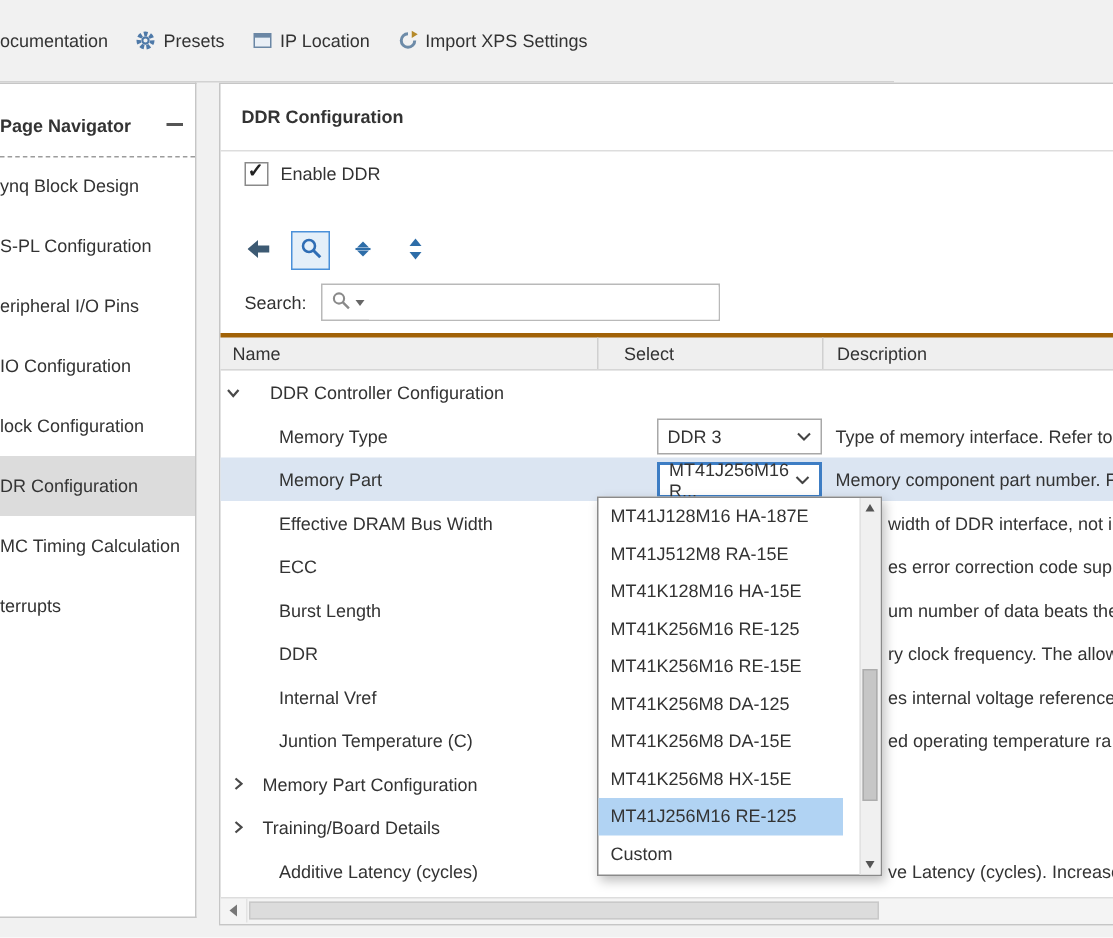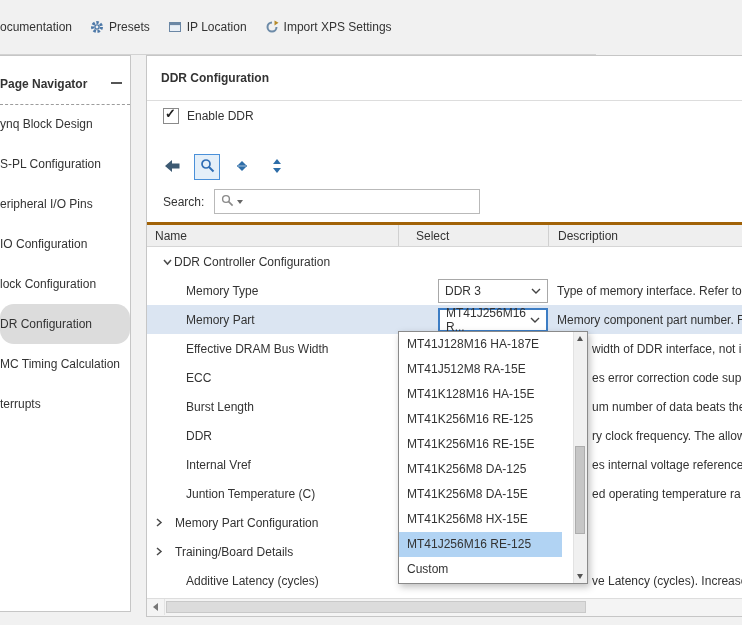--- a/index.html
+++ b/index.html
@@ -13,21 +13,21 @@
   .tb-item .ticon{display:flex;align-items:center;}
 
   
   .sidebar{position:absolute;top:55px;left:0;width:131px;height:557px;background:#ffffff;
     border:1px solid #c6c6c6;border-left:none;box-sizing:border-box;}
   .sidebar-header{position:relative;height:48px;line-height:56px;font-weight:bold;
     border-bottom:1px dashed #9c9c9c;}
   .minimize-btn{position:absolute;right:8px;top:26px;width:11px;height:2px;background:#555;}
   .side-items{position:absolute;top:48px;left:0;right:0;}
   .side-item{height:40px;display:flex;align-items:center;cursor:default;}
-  .side-item.selected{background:#dcdcdc;border-radius:14px;}
+  .side-item.selected{background:#dcdcdc;}
 
   
   .main-panel{position:absolute;top:55px;left:146px;width:597px;height:562px;background:#fff;
     border:1px solid #c6c6c6;box-sizing:border-box;}
   .panel-header{height:44px;line-height:44px;padding-left:14px;font-weight:bold;
     border-bottom:1px solid #ddd;}
 
   .enable-row{position:absolute;top:52px;left:16px;display:flex;align-items:center;gap:8px;}
   .cb{width:14px;height:14px;border:1px solid #8a8a8a;background:#fff;position:relative;}
   .cb .mark{position:absolute;left:1px;top:-3px;font-size:13px;font-weight:bold;color:#222;}
@@ -48,21 +48,21 @@
   .thead .hc{display:flex;align-items:center;box-sizing:border-box;}
   .hc.h-name{width:251px;padding-left:8px;}
   .hc.h-select{width:150px;padding-left:17px;border-left:1px solid #d0d0d0;}
   .hc.h-desc{flex:1;padding-left:9px;border-left:1px solid #d0d0d0;}
 
   .tbody{position:absolute;top:191px;left:0;right:0;}
   .trow{height:29px;display:flex;align-items:center;}
   .trow.hl{background:#dbe5f2;}
   .cell{box-sizing:border-box;height:29px;display:flex;align-items:center;}
   .cell.name{width:251px;}
-  .cell.name.g0{padding-left:16px;gap:2px;}
+  .cell.name.g0{padding-left:4px;gap:20px;}
   .cell.name.g1{padding-left:8px;gap:12px;}
   .cell.name.i1{padding-left:39px;}
   .cell.select{width:150px;}
   .cell.desc{flex:1;padding-left:9px;overflow:hidden;white-space:nowrap;}
   .cell.desc.offset{padding-left:44px;}
 
   .combo{width:145px;height:24px;border:1px solid #a8a8a8;background:#fff;display:flex;
     align-items:center;box-sizing:border-box;padding:0 6px;justify-content:space-between;cursor:default;margin-left:40px;}
   .combo.focused{border:2px solid #3d7dc4;}
 

